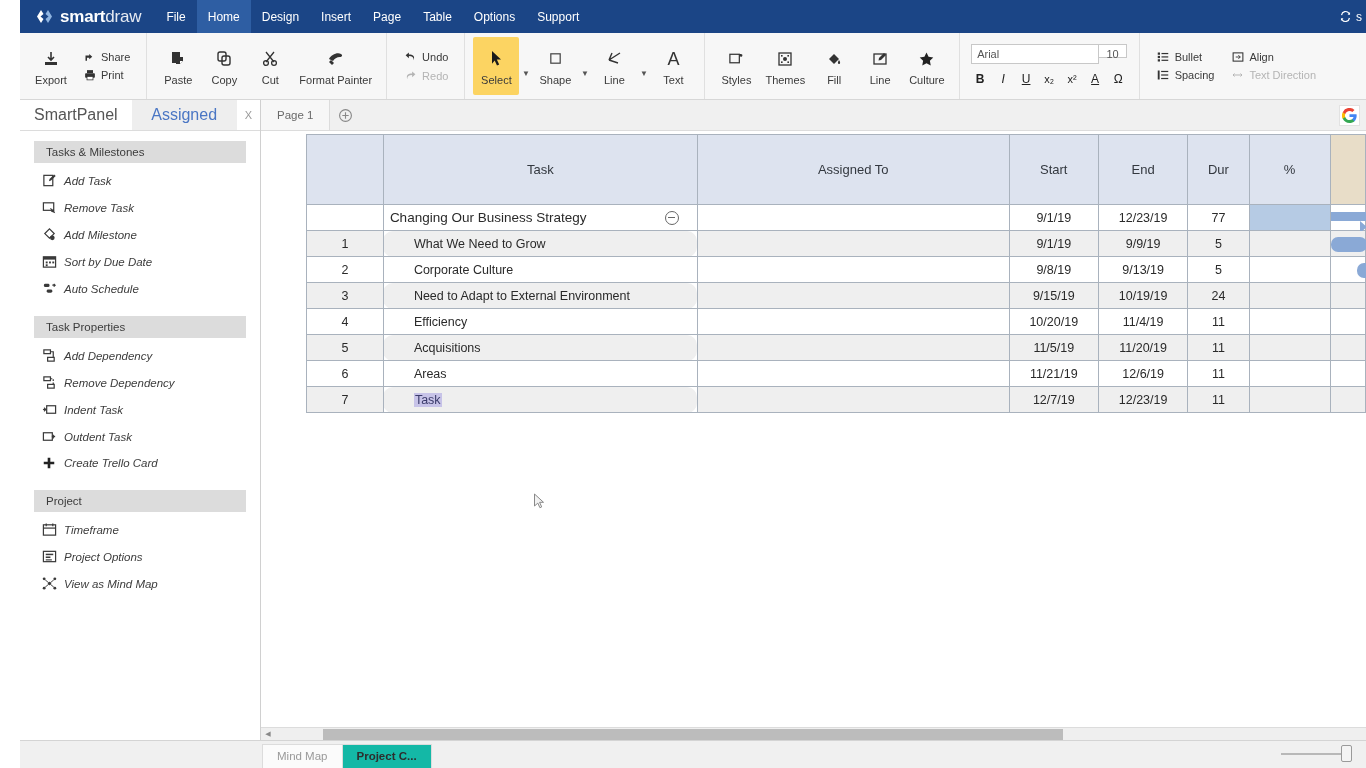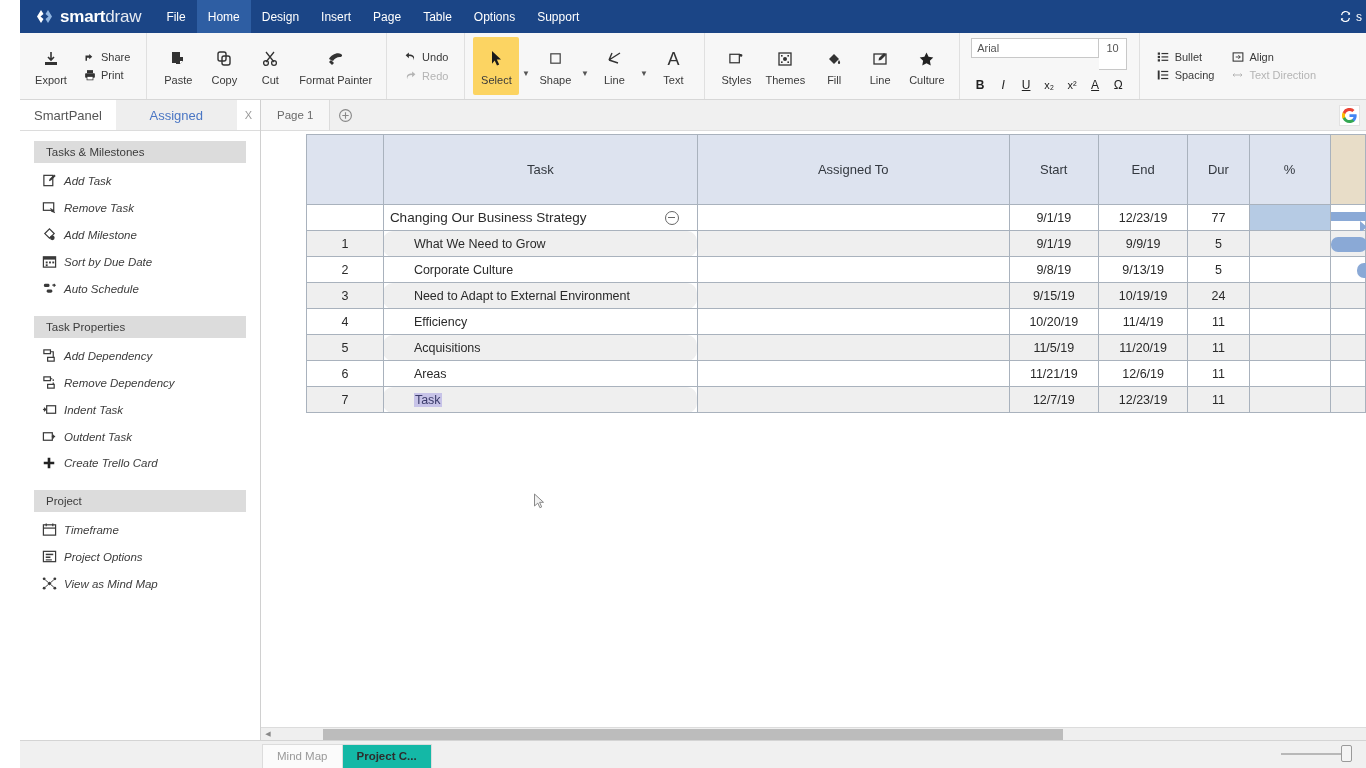--- a/index.html
+++ b/index.html
@@ -55,37 +55,37 @@
   .caret { width: 13px; display: flex; align-items: center; justify-content: center; color: #555; font-size: 8px; padding-top: 14px; }
 
   
   .fontgrp { display: flex; flex-direction: column; justify-content: center; padding: 0 10px; height: 100%; }
   .fontrow1 { display: flex; }
   .fontname {
     width: 128px; height: 20px; border: 1px solid #c8c8c8; background: #fff;
     font-size: 11px; color: #555; padding: 0 5px; line-height: 18px;
   }
   .fontsize {
-    width: 28px; height: 32px; border: 1px solid #c8c8c8; border-left: none; background: #fff;
+    width: 28px; height: 14px; border: 1px solid #c8c8c8; border-left: none; background: #fff;
     font-size: 11px; color: #555; text-align: center; line-height: 18px;
   }
   .fontrow2 { display: flex; align-items: center; margin-top: 6px; gap: 2px; }
   .fbtn {
     width: 21px; height: 19px; display: flex; align-items: center; justify-content: center;
     font-size: 12px; color: #222; cursor: default;
   }
 
   
   .body { flex: 1; display: flex; min-height: 0; position: relative; }
 
   
   .sidebar { width: 241px; background: #fff; border-right: 1px solid #d0d0d0; display: flex; flex-direction: column; flex: 0 0 241px; }
   .panel-tabs { height: 31px; display: flex; align-items: stretch; background: #fff; border-bottom: 1px solid #dcdcdc; }
   .ptab {
-    display: flex; align-items: center; justify-content: center; font-size: 13px;
+    display: flex; align-items: center; justify-content: center; font-size: 16px;
     color: #555; padding: 0 14px; cursor: default;
   }
   .ptab.symbols { background: #eeeeee; color: #4a76c4; flex: 1; justify-content: center; position: relative; }
   .ptab-close { font-size: 11px; color: #9a9a9a; padding: 0 8px; display: flex; align-items: center; cursor: default; }
   .side-scroll { flex: 1; overflow: hidden; padding-top: 10px; }
   .sec-head {
     background: #dcdcdc; color: #3c3c3c; font-size: 11.5px; font-weight: 400;
     padding: 5px 12px; margin: 0 14px 4px 14px;
   }
   .sec-gap { height: 14px; }

